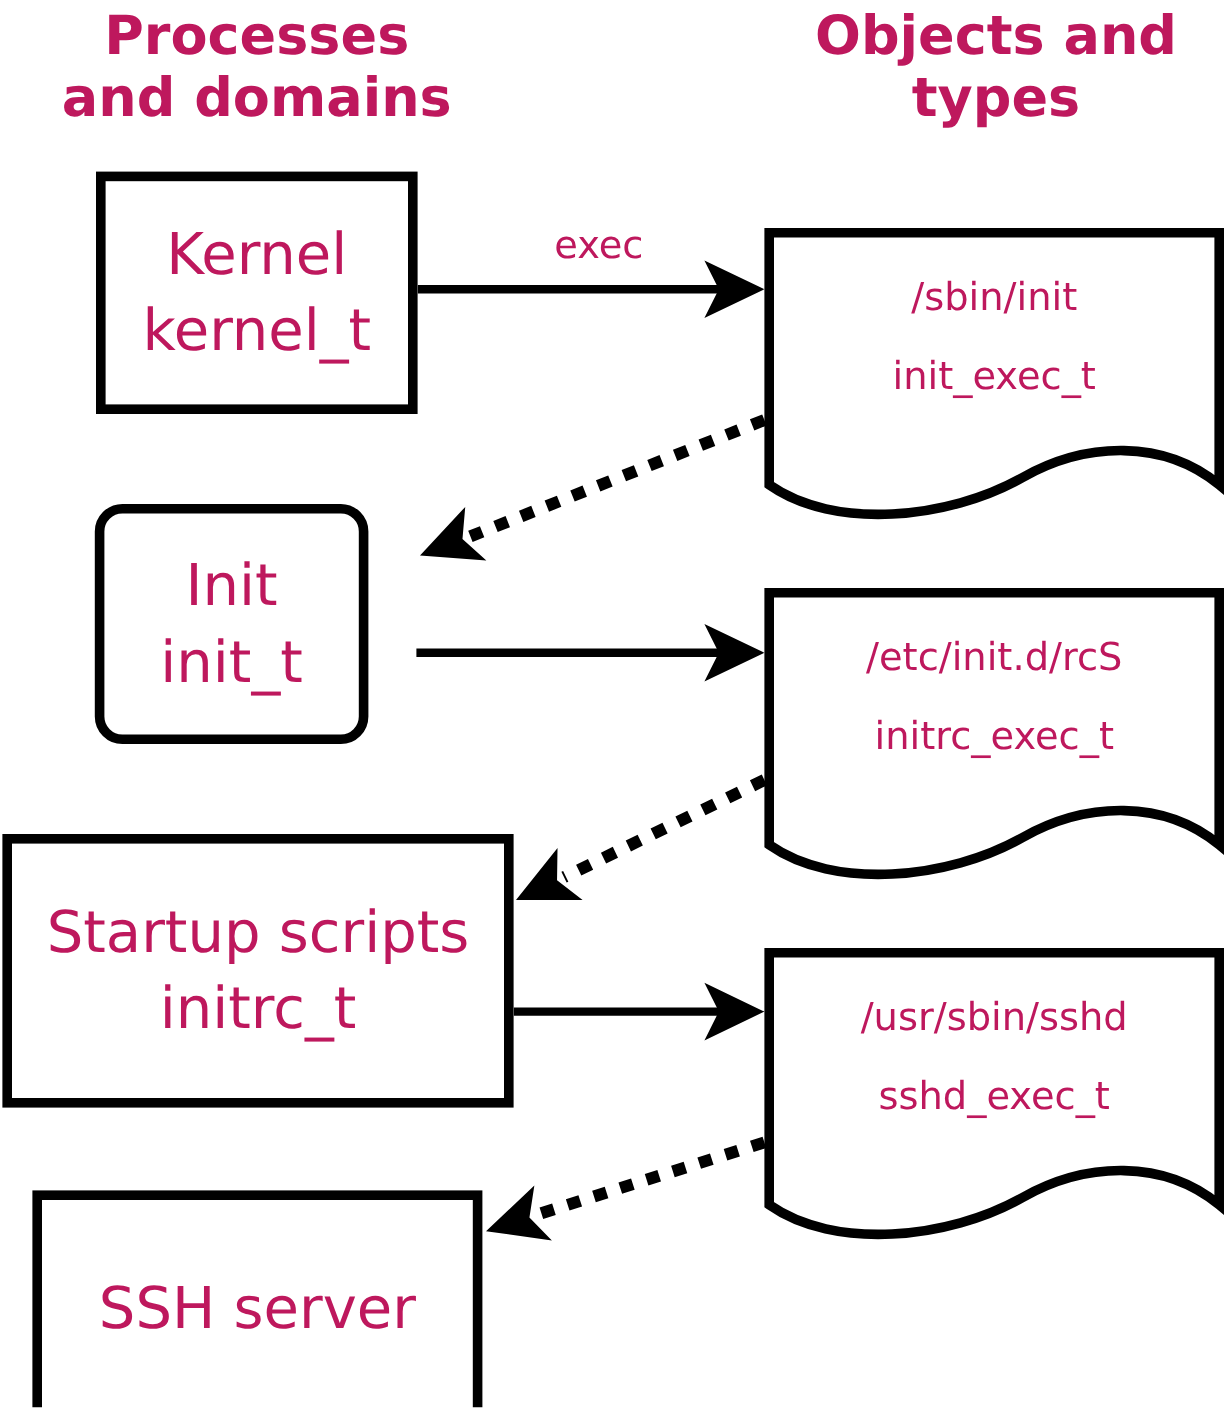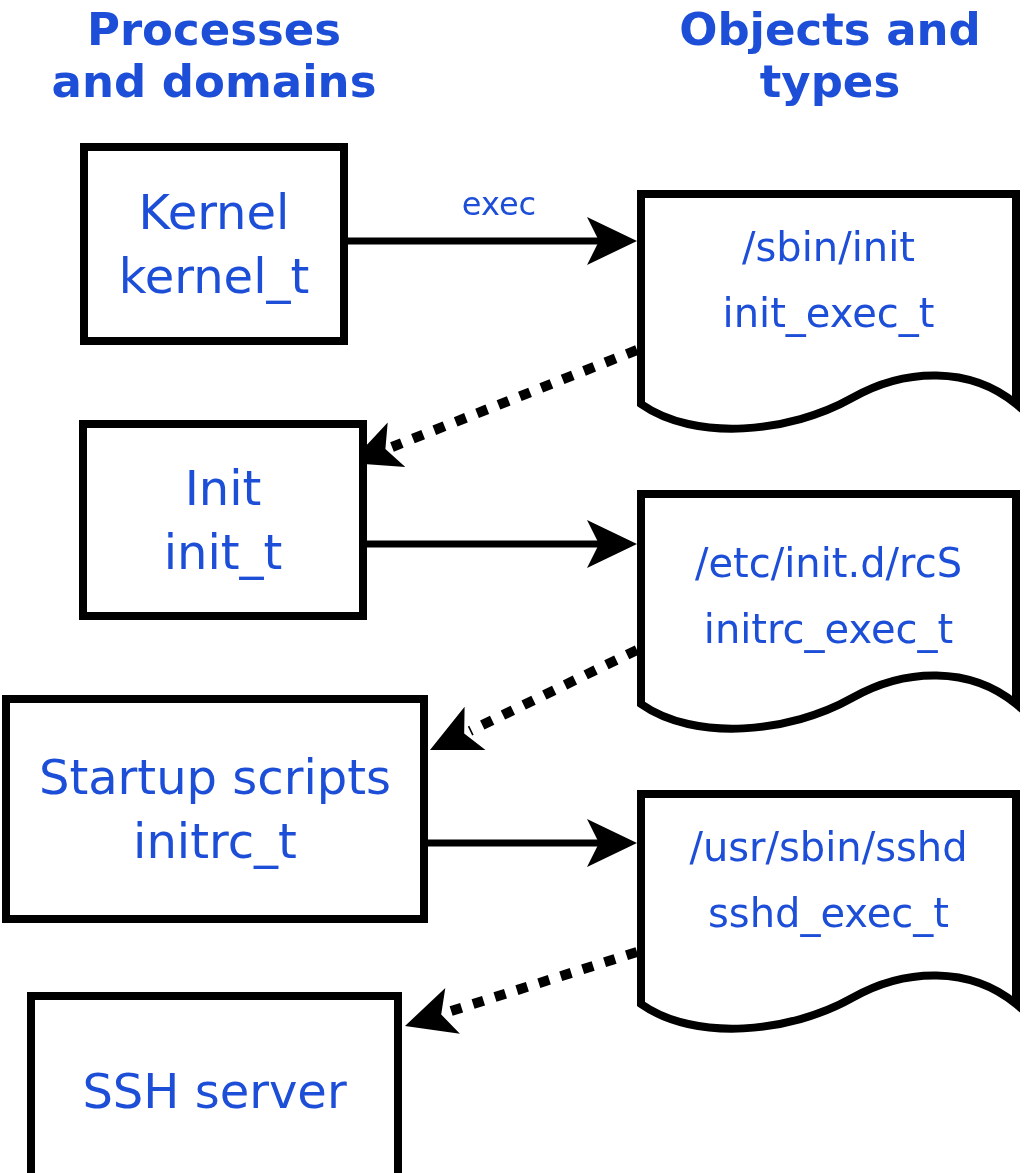--- a/index.html
+++ b/index.html
@@ -2,21 +2,21 @@
 <html><head>
 <meta charset="utf-8">
 <style>
   html, body { margin: 0; padding: 0; background: #ffffff; }
   .stage {
     position: relative;
     width: 1024px;
     height: 1173px;
     background: #ffffff;
     font-family: "DejaVu Sans", "Liberation Sans", sans-serif;
-    color: #1d4ed8;
+    color: #be185d;
     overflow: hidden;
   }
   .layer-svg { position: absolute; left: 0; top: 0; width: 1024px; height: 1173px; }
   .hdr {
     position: absolute;
     font-size: 45px;
     font-weight: bold;
     line-height: 52px;
     text-align: center;
     letter-spacing: 0px;
@@ -34,21 +34,21 @@
     text-align: center;
     font-size: 48px;
     line-height: 64px;
   }
   .box span { display: block; }
   .doc-label {
     position: absolute;
     left: 641px;
     width: 375px;
     text-align: center;
-    font-size: 40px;
+    font-size: 32px;
     line-height: 66px;
   }
   .doc-label span { display: block; }
   .exec-label {
     position: absolute;
     left: 429px;
     top: 182px;
     width: 140px;
     text-align: center;
     font-size: 32px;
@@ -101,37 +101,37 @@
     <span>Objects and</span>
     <span>types</span>
   </div>
 
   <div class="exec-label">exec</div>
 
   <div class="box" style="left:80px; top:143px; width:268px; height:202px;">
     <span>Kernel</span>
     <span>kernel_t</span>
   </div>
-  <div class="box" style="left:79px; top:420px; width:288px; height:200px;">
+  <div class="box" style="left:79px; top:420px; width:228px; height:200px;border-radius:23px;">
     <span>Init</span>
     <span>init_t</span>
   </div>
   <div class="box" style="left:2px; top:695px; width:426px; height:228px;">
     <span>Startup scripts</span>
     <span>initrc_t</span>
   </div>
   <div class="box" style="left:27px; top:992px; width:375px; height:198px;">
     <span>SSH server</span>
   </div>
 
   <div class="doc-label" style="top:214px;">
     <span>/sbin/init</span>
     <span>init_exec_t</span>
   </div>
-  <div class="doc-label" style="top:530px;">
+  <div class="doc-label" style="top:514px;">
     <span>/etc/init.d/rcS</span>
     <span>initrc_exec_t</span>
   </div>
   <div class="doc-label" style="top:814px;">
     <span>/usr/sbin/sshd</span>
     <span>sshd_exec_t</span>
   </div>
 
 </div>
 

